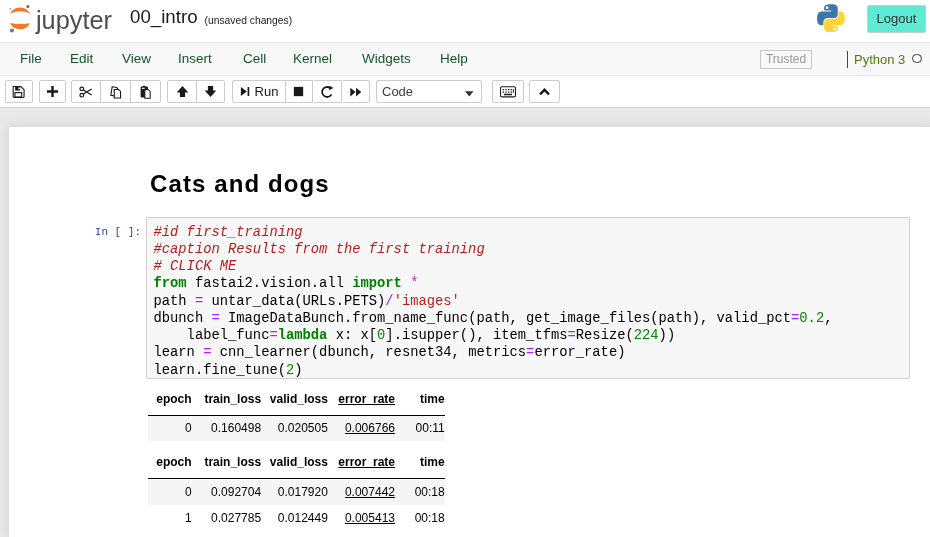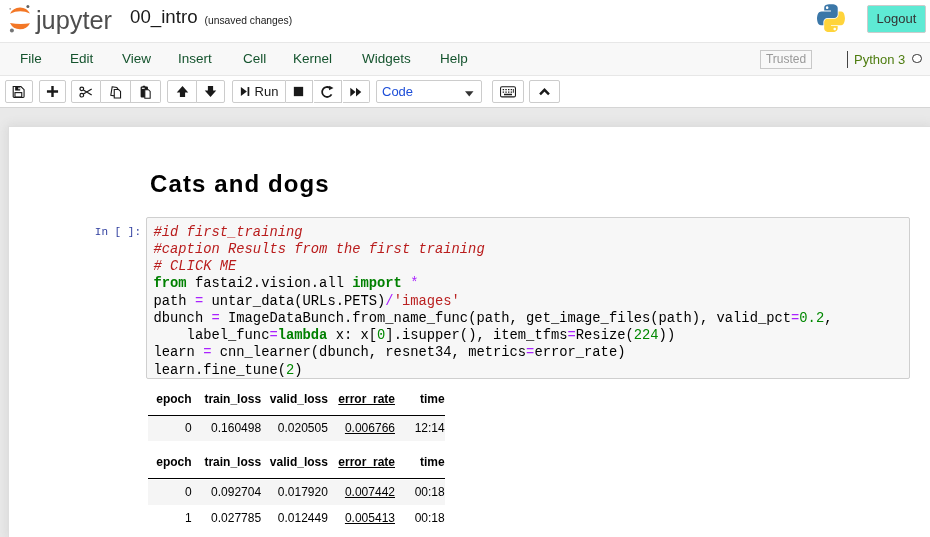--- a/index.html
+++ b/index.html
@@ -152,21 +152,21 @@
         <path fill="none" stroke="#1a1a1a" stroke-width="2" d="M13.2 10.6A5.7 5.7 0 1 1 11.5 3.4"></path>
         <path fill="#1a1a1a" d="M10.6 0.9 15.4 3.5 10.3 5.9z"></path>
       </svg>
   </div>
   <div class="btn" style="left:342.8px;width:26.2px;border-left:none;border-radius:0 2px 2px 0;">
     <svg width="14" height="14" viewBox="0 0 16 16">
         <path fill="#1a1a1a" d="M1.5 3 7.5 8 1.5 13zM8 3 14 8 8 13z"></path>
       </svg>
   </div>
   <div class="btn" style="left:376px;width:104px;border-radius:2px;justify-content:flex-start;">
-    <span style="font-size:13px;color:#1d4ed8;margin-left:5px;">Code</span>
+    <span style="font-size:13px;color:#404040;margin-left:5px;">Code</span>
     <svg width="8.5" height="6" viewBox="0 0 9 6" style="position:absolute;right:7.5px;top:10px;">
         <path fill="#333" d="M0 0h9L4.5 5.6z"></path>
       </svg>
   </div>
   <div class="btn" style="left:492.4px;width:29.5px;border-radius:2px;">
     <svg width="16" height="12" viewBox="0 0 18 13">
         <rect x="0.6" y="0.6" width="16.8" height="11.4" rx="1.6" fill="none" stroke="#1a1a1a" stroke-width="1.2"></rect>
         <path fill="#1a1a1a" d="M3 3h1.6v1.6H3zM6 3h1.6v1.6H6zM9 3h1.6v1.6H9zM12 3h1.6v1.6H12zM3 5.8h1.6v1.6H3zM6 5.8h1.6v1.6H6zM9 5.8h1.6v1.6H9zM12 5.8h1.6v1.6H12zM14.5 3h1v4.4h-1zM4.5 8.6h9v1.6h-9z"></path>
       </svg>
   </div>
@@ -187,21 +187,21 @@
     <span class="c2">train_loss</span>
     <span class="c3">valid_loss</span>
     <span class="c4">error_rate</span>
     <span class="c5">time</span>
 </div>
 <div class="trow stripe" style="top:416.1px;height:25.4px;line-height:24.3px;">
   <span class="c1">0</span>
     <span class="c2">0.160498</span>
     <span class="c3">0.020505</span>
     <span class="c4">0.006766</span>
-    <span class="c5">12:14</span>
+    <span class="c5">00:11</span>
 </div>
 
 <div class="trow th" style="top:454.2px;height:24px;line-height:17.5px;">
   <span class="c1">epoch</span>
     <span class="c2">train_loss</span>
     <span class="c3">valid_loss</span>
     <span class="c4">error_rate</span>
     <span class="c5">time</span>
 </div>
 <div class="trow stripe" style="top:479.7px;height:25.1px;line-height:25.3px;">

